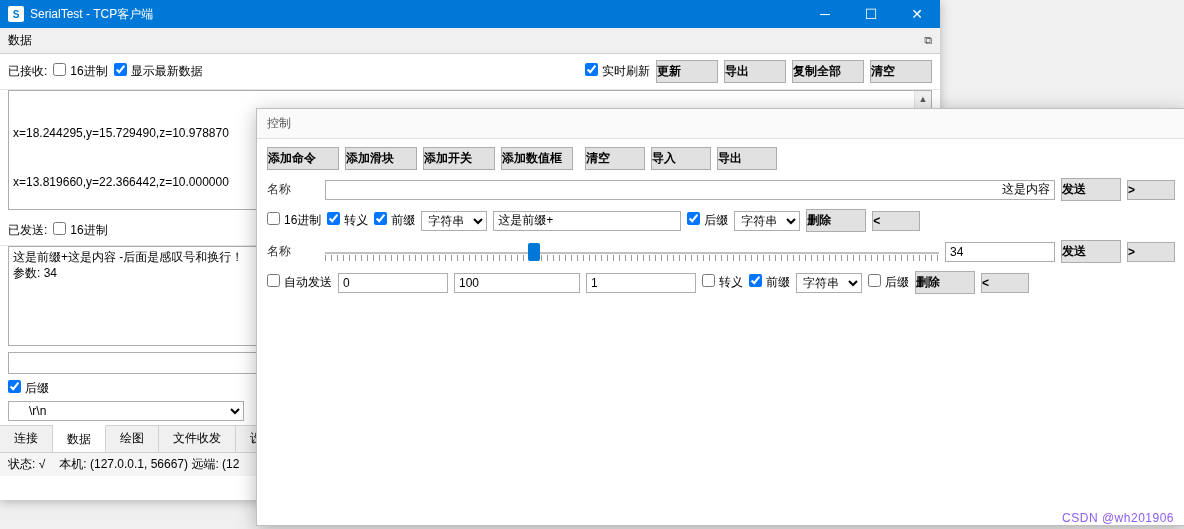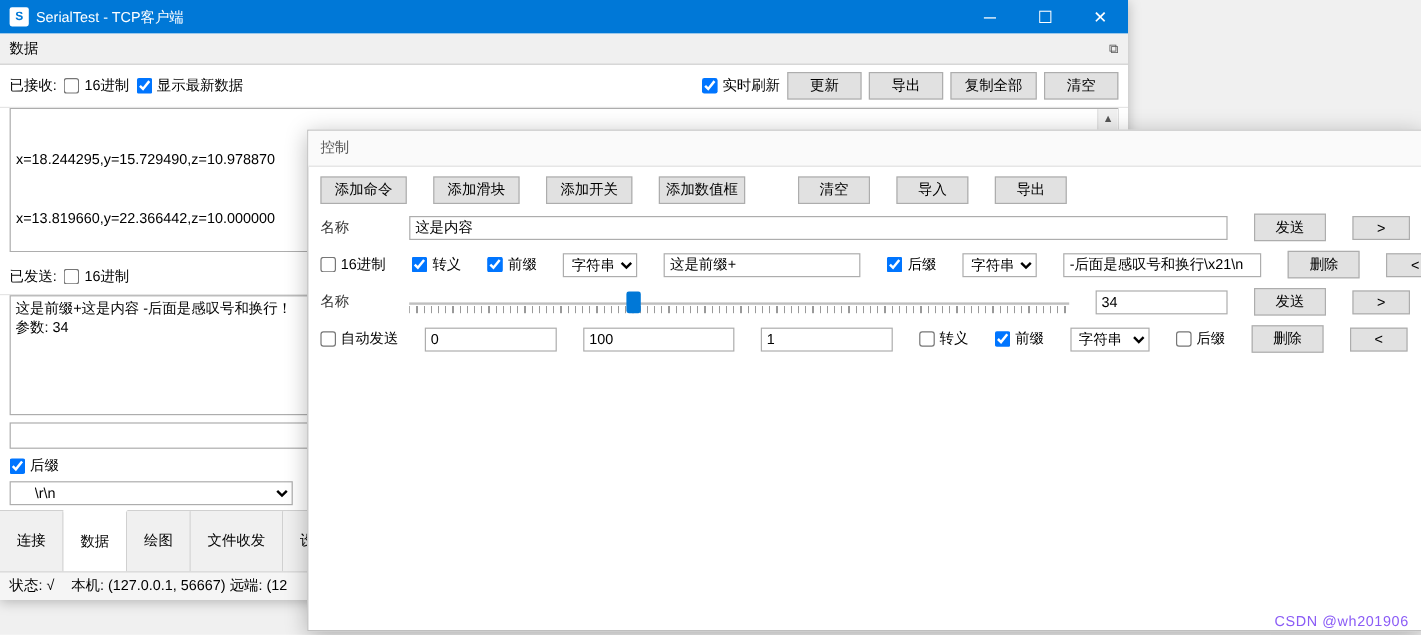--- a/index.html
+++ b/index.html
@@ -14,52 +14,52 @@
 .titlebar .wbtns { display: flex; }
 .titlebar .wbtn { width: 46px; height: 28px; display:flex;align-items:center;justify-content:center; color:#fff; font-size:14px; }
 
 .pane-hdr { background: #f0f0f0; border-bottom: 1px solid #d0d0d0; padding: 4px 8px; display:flex; align-items:center; justify-content:space-between; font-size:12px; }
 .pane-hdr .ricon { font-size:11px; color:#555; }
 
 .toolbar-row { display:flex; align-items:center; padding: 6px 8px; gap: 6px; border-bottom: 1px solid #e5e5e5; }
 .toolbar-row .spacer { flex:1; }
 
 input[type=checkbox] { width:13px; height:13px; vertical-align:middle; margin-right:2px; }
-label { display:inline-flex; align-items:center; gap:2px; white-space:nowrap; }
-
-.btn { background: #e1e1e1; border:1px solid #adadad; padding: 2px 0; min-width: 62px; text-align:center; cursor:pointer; font-size:12px; }
+label { display:inline-flex; gap:2px; white-space:nowrap; }
+
+.btn { background: #e1e1e1; border:1px solid #adadad; padding: 2px 0; min-width: 62px; cursor:pointer; font-size:12px;font-weight:bold; }
 .btn.wide { min-width: 72px; }
 
 .data-box { border:1px solid #adadad; margin: 0 8px 6px 8px; padding: 2px 4px; overflow:auto; font-family: Consolas, monospace; font-size: 12px; line-height: 1.35; white-space: pre; position:relative; background:#fff;}
 .db-rx { height: 120px; }
 .db-tx { height: 100px; }
 
 .scrollbar { position:absolute; right:0; top:0; bottom:0; width:17px; background:#f0f0f0; border-left:1px solid #e0e0e0; display:flex;flex-direction:column;align-items:center;justify-content:flex-start;}
 .scrollbar .arrow { font-size:9px; color:#555; padding:2px 0;}
 
 .tx-input { border:1px solid #adadad; margin: 0 8px 4px 8px; height: 22px; background:#fff; }
 
 .suffix-row { padding: 2px 8px 4px 8px; display:flex; flex-direction:column; gap:4px; }
 select { border:1px solid #adadad; background:#fff; height:20px; font-size:12px; padding:0 2px; }
 select.wide { width: 236px; padding-left: 16px; }
 
 .tabbar { display:flex; border-top:1px solid #d0d0d0; background:#f5f5f5; }
-.tab { padding: 16px 14px; border-right:1px solid #d0d0d0; background:#f0f0f0; cursor:pointer; }
+.tab { padding: 4px 14px; border-right:1px solid #d0d0d0; background:#f0f0f0; cursor:pointer; }
 .tab.active { background:#fff; border-top:2px solid #fff; margin-top:-1px; }
 
 .statusbar { border-top:1px solid #d0d0d0; padding: 3px 8px; font-size:12px; display:flex; gap:14px; background:#f5f5f5;}
 
 
 .win-ctrl { left: 256px; top: 108px; width: 930px; height: 418px; background:#fff; border:1px solid #bfbfbf; box-shadow: 0 4px 18px rgba(0,0,0,0.28);}
 .win-ctrl .ctrl-hdr { padding: 6px 10px; color:#555; border-bottom:1px solid #e0e0e0; background:#fafafa; }
 .ctrl-body { padding: 8px 10px; display:flex; flex-direction:column; gap:8px; }
-.row { display:flex; align-items:center; gap:22px; }
+.row { display:flex; align-items:center; gap:6px; }
 .row .lab { width: 52px; color:#333; }
 input[type=text] { border:1px solid #adadad; height:20px; padding:0 4px; font-size:12px; background:#fff; }
-.flex1 { flex:1; }
+.flex1 { flex:1;text-align:right; }
 .sel-sm { width: 66px; }
 
 .slider-wrap { flex:1; position:relative; height:22px; display:flex; align-items:center; }
 .slider-track { position:absolute; left:0; right:0; top:50%; height:2px; background:#c0c0c0; }
 .slider-ticks { position:absolute; left:0; right:0; top:calc(50% + 3px); height:6px;
   background: repeating-linear-gradient(to right, #999 0 1px, transparent 1px 6px); }
 .slider-thumb { position:absolute; top:50%; transform:translate(-50%,-50%); width:12px; height:18px; background:#0078d7; border-radius:2px; }
 .btn.sm { min-width: 60px; }
 .btn.arrow { min-width: 48px; }
 
@@ -185,27 +185,26 @@
         </label>
       <label>
           <input type="checkbox" checked="" style="">
           <span>转义</span>
         </label>
       <label>
           <input type="checkbox" checked="" style="">
           <span>前缀</span>
         </label>
       <select class="sel-sm"><option>字符串</option></select>
-      <input type="text" style="width: 164px;" value="这是前缀+">
+      <input type="text" style="width: 188px;" value="这是前缀+">
       <label>
           <input type="checkbox" checked="" style="">
           <span>后缀</span>
         </label>
       <select class="sel-sm"><option>字符串</option></select>
-      <input type="text" class="flex1" value="-后面是感叹号和换行\x21\n" style="">
       <div class="btn sm">删除</div>
       <div class="btn arrow">&lt;</div>
     </div>
 
     <div class="row">
       <span class="lab">名称</span>
       <div class="slider-wrap">
         <div class="slider-track"></div>
         <div class="slider-ticks"></div>
         <div class="slider-thumb" style="left:34%"></div>

